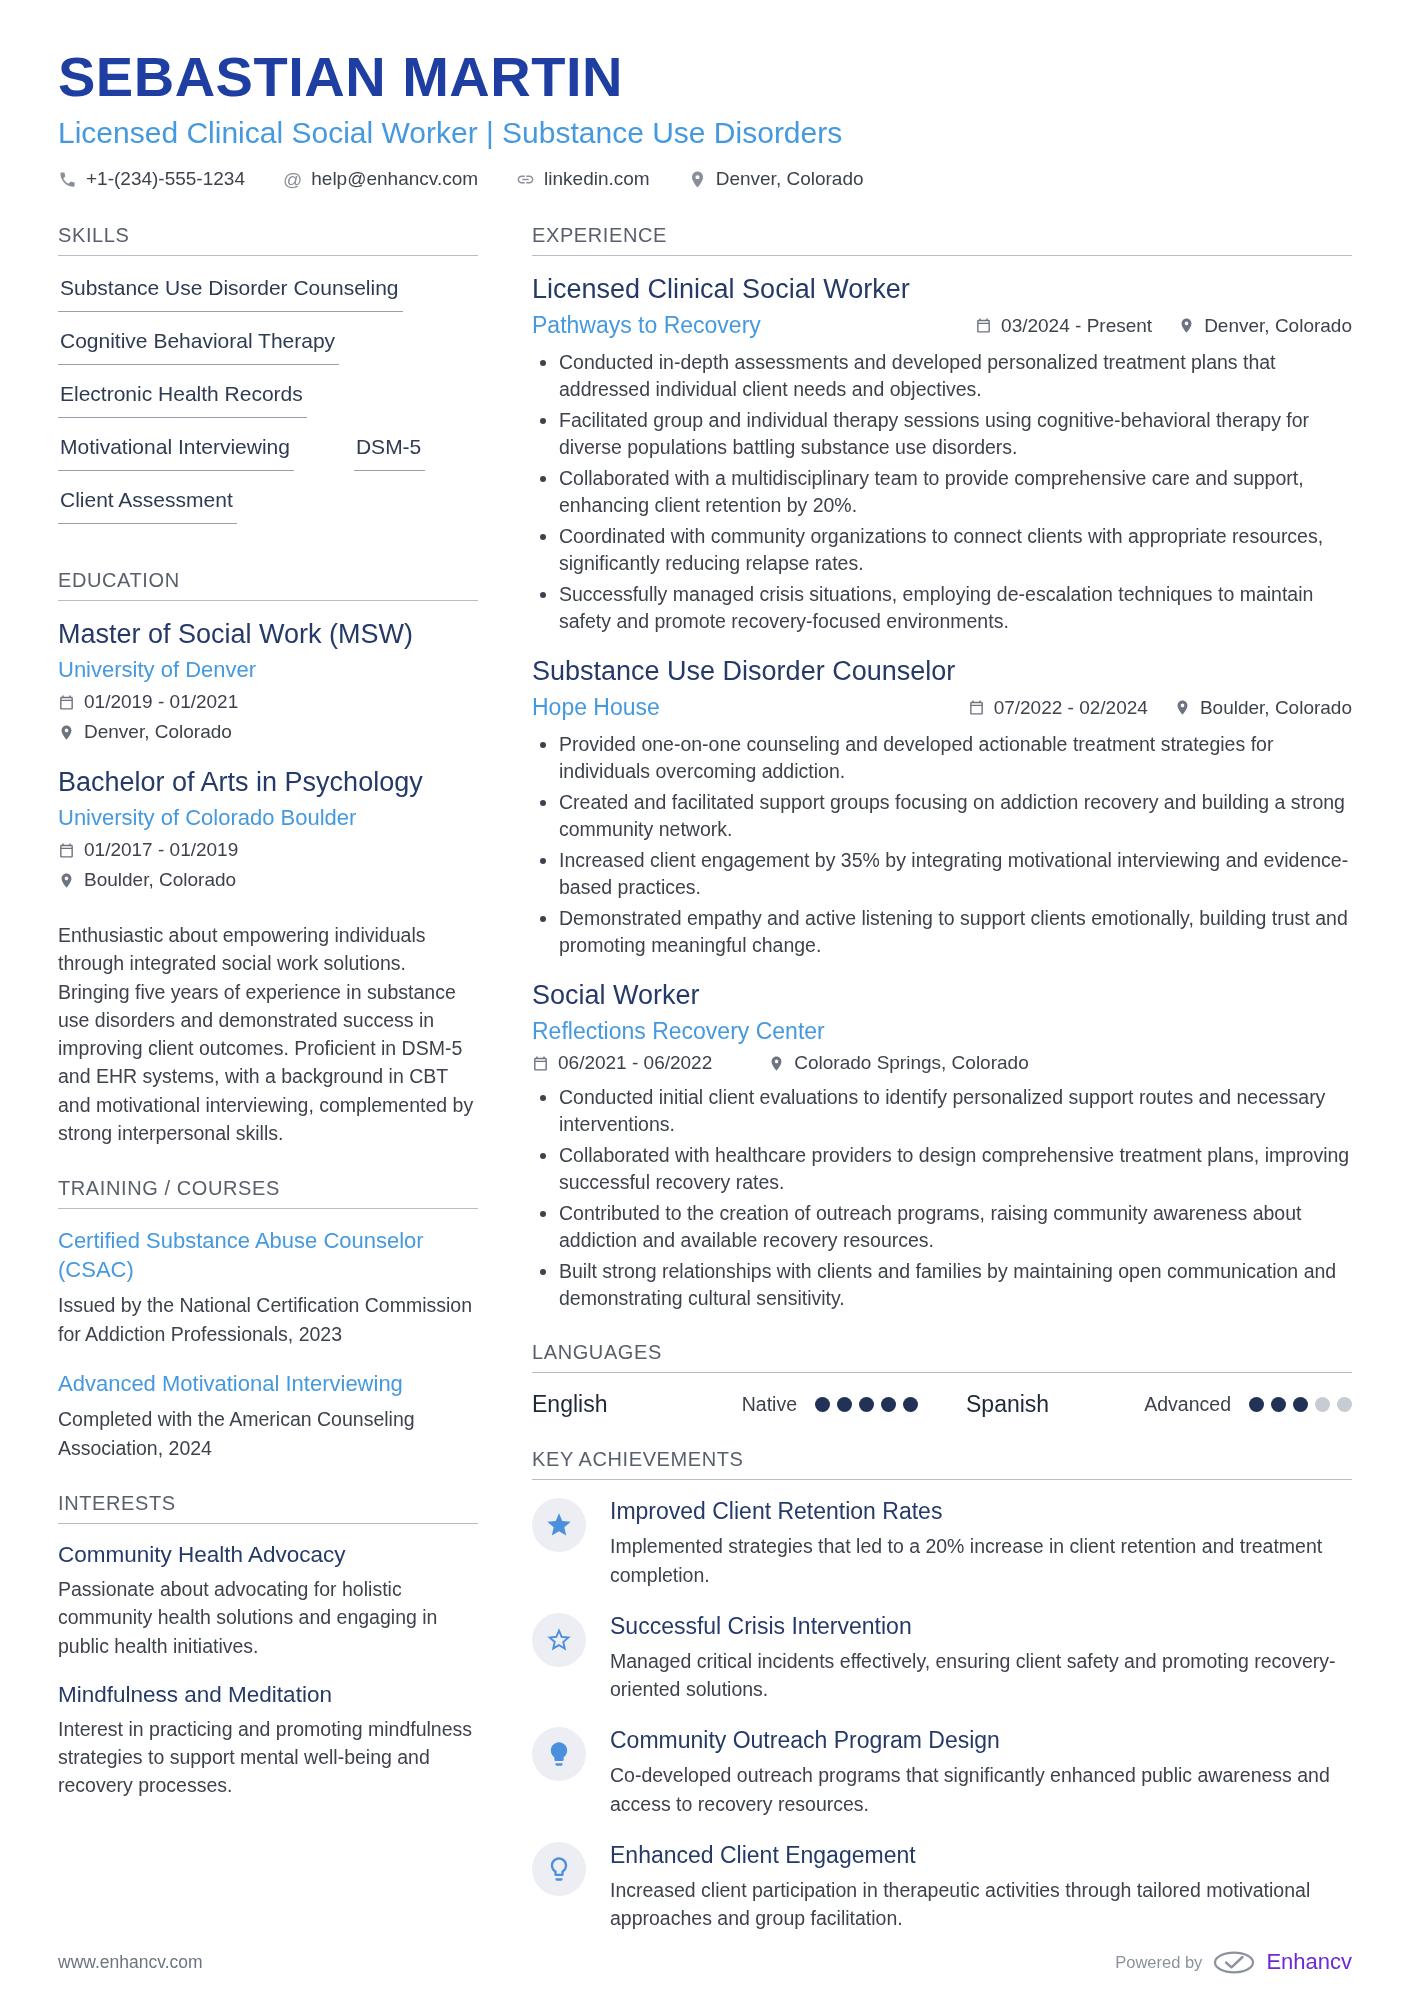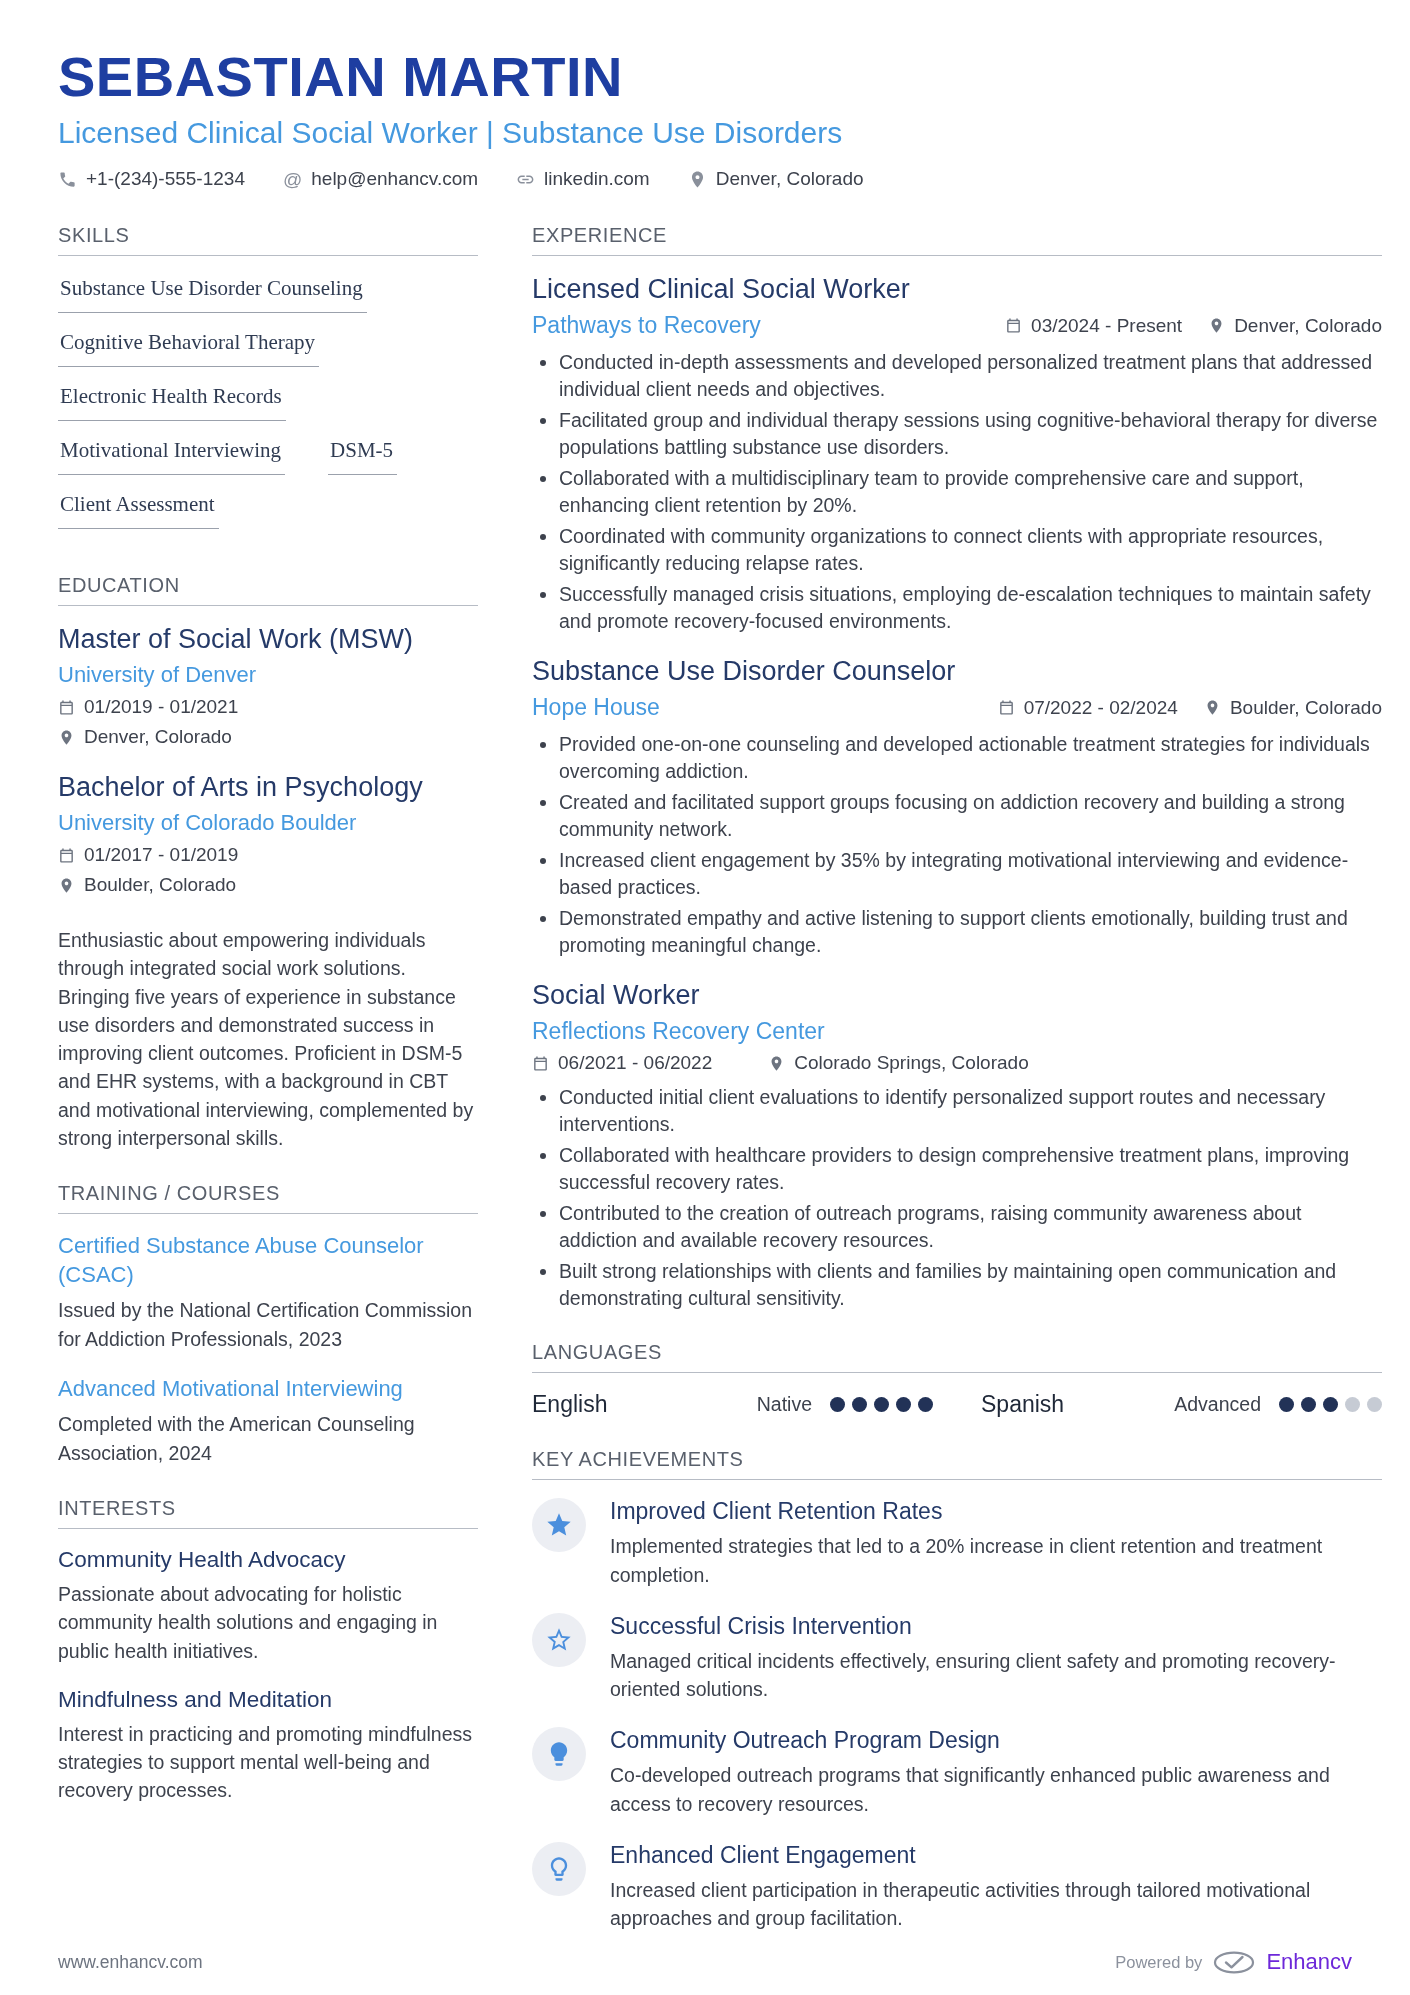--- a/index.html
+++ b/index.html
@@ -3,21 +3,21 @@
 <meta charset="utf-8">
 <style>
   * { box-sizing: border-box; }
   html, body { margin: 0; padding: 0; }
   body {
     width: 1410px; height: 1995px; overflow: hidden; position: relative;
     background: #ffffff;
     font-family: "Liberation Sans", "DejaVu Sans", sans-serif;
     color: #3d424d;
   }
-  .page { padding: 44px 28px 0 58px; }
+  .page { padding: 44px 58px 0 58px; }
 
   
   .name { font-size: 56px; font-weight: 700; color: #1e3ea1; margin: 0; letter-spacing: 0.5px; }
   .headline { font-size: 30px; color: #4599df; margin-top: 7px; font-weight: 400; }
   .contact-row { display: flex; align-items: center; gap: 38px; margin-top: 18px; font-size: 19px; color: #3d424d; }
   .contact-item { display: flex; align-items: center; gap: 9px; }
   .ico { width: 19px; height: 19px; color: #8a909b; flex: none; }
   .ico svg { width: 100%; height: 100%; display: block; }
   .ico.at { font-size: 19px; line-height: 19px; width: auto; }
 
@@ -26,21 +26,21 @@
   .col-left { width: 420px; flex: none; }
   .col-right { flex: 1; min-width: 0; }
 
   .section { margin-bottom: 30px; }
   .section-title {
     font-size: 20px; font-weight: 400; color: #59606c; letter-spacing: 0.6px;
     padding-bottom: 8px; border-bottom: 1px solid #b7bcc5; margin: 0 0 18px 0;
   }
 
   
-  .skills { display: flex; flex-wrap: wrap; column-gap: 43px; font-family: Liberation Serif, serif; }
+  .skills { display: flex; flex-wrap: wrap; column-gap: 60px; }
   .skill { font-size: 21px; color: #2f3b52; padding: 2px 4px 11px 2px; border-bottom: 1px solid #9ba1ac; margin-bottom: 15px; }
 
   
   .edu { margin-bottom: 24px; }
   .edu-degree { font-size: 27px; color: #253a68; }
   .edu-school { font-size: 22px; color: #4599df; margin-top: 7px; }
   .meta { display: flex; align-items: center; gap: 9px; margin-top: 8px; font-size: 19px; color: #3d424d; }
   .meta .ico { width: 17px; height: 17px; color: #6d7480; }
 
   .body-text { font-size: 19.5px; line-height: 1.45; margin: 0; }

